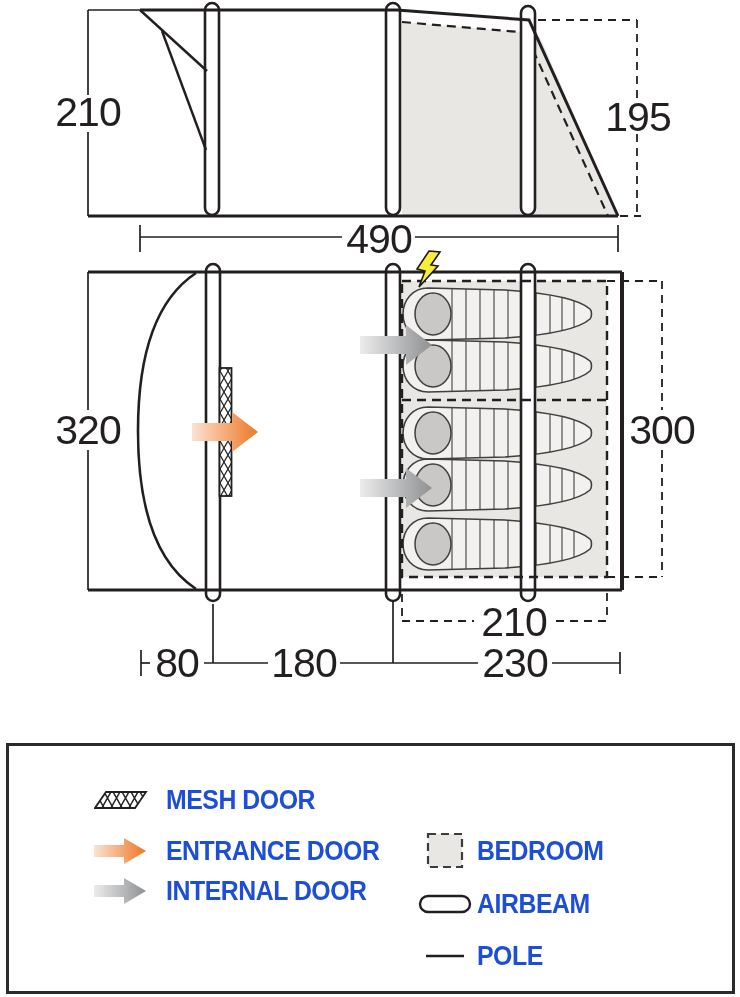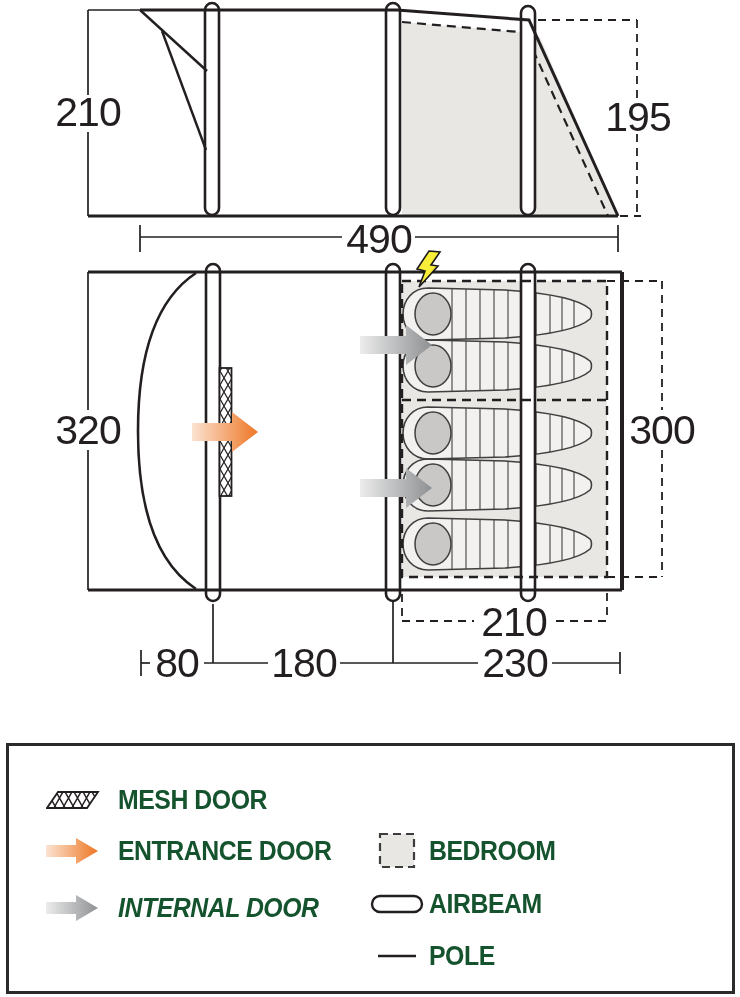--- a/index.html
+++ b/index.html
@@ -1,24 +1,24 @@
 <!DOCTYPE html>
 <html><head>
 <meta charset="utf-8">
 <style>
   html,body{margin:0;padding:0;background:#ffffff;}
   .page{position:relative;width:740px;height:997px;background:#ffffff;overflow:hidden;
-        font-family:"Liberation Sans",sans-serif;color:#14532d;}
+        font-family:"Liberation Sans",sans-serif;color:#1d4ed8;}
   svg{display:block;}
   .num{font-family:"Liberation Sans",sans-serif;font-size:41px;letter-spacing:-1px;
        fill:#231f20;text-anchor:middle;}
   
   .legendBox{position:absolute;left:6px;top:743px;width:723px;height:245px;
              border:3px solid #2b2b2b;background:#ffffff;}
-  .lrow{position:absolute;height:40px;display:flex;align-items:center;}
+  .lrow{position:absolute;height:40px;display:flex;align-items:center;margin-left:48px;}
   .swatch{position:absolute;width:80px;display:flex;justify-content:center;align-items:center;}
   .llabel{font-size:27px;font-weight:700;letter-spacing:-0.5px;white-space:nowrap;
           display:inline-block;transform:scaleX(0.92);transform-origin:left center;}
   .lnote{font-size:23px;font-weight:700;letter-spacing:-0.3px;display:inline-block;
          transform:scaleX(0.92);transform-origin:left center;}
 </style>
 </head>
 <body>
 
 <div class="page">
@@ -221,21 +221,21 @@
 
     <div class="lrow" style="top:85px;left:360px;width:360px;">
       <div class="swatch" style="left:-11px;">
         <svg width="40" height="38" viewBox="0 0 40 38">
           <rect x="2" y="2" width="34" height="33" stroke="#3c3c3c" stroke-width="2.2" stroke-dasharray="8 5" fill="#e9e7e4"></rect>
         </svg>
       </div>
       <span class="llabel" style="position:absolute;left:60px;">BEDROOM</span>
     </div>
 
-    <div class="lrow" style="top:142px;left:0;width:360px;font-style:italic;">
+    <div class="lrow" style="top:125px;left:0;width:360px;">
       <div class="swatch" style="left:24px;">
         <svg width="54" height="28" viewBox="0 0 54 28">
           <defs>
             <linearGradient id="gradGrayL" x1="0" y1="0" x2="1" y2="0">
               <stop offset="0" stop-color="#ececec"></stop>
               <stop offset="1" stop-color="#8e9092"></stop>
             </linearGradient>
           </defs>
           <path d="M0,8 H30 V1 L52,14 L30,27 V20 H0 Z" fill="url(#gradGrayL)"></path>
         </svg>

